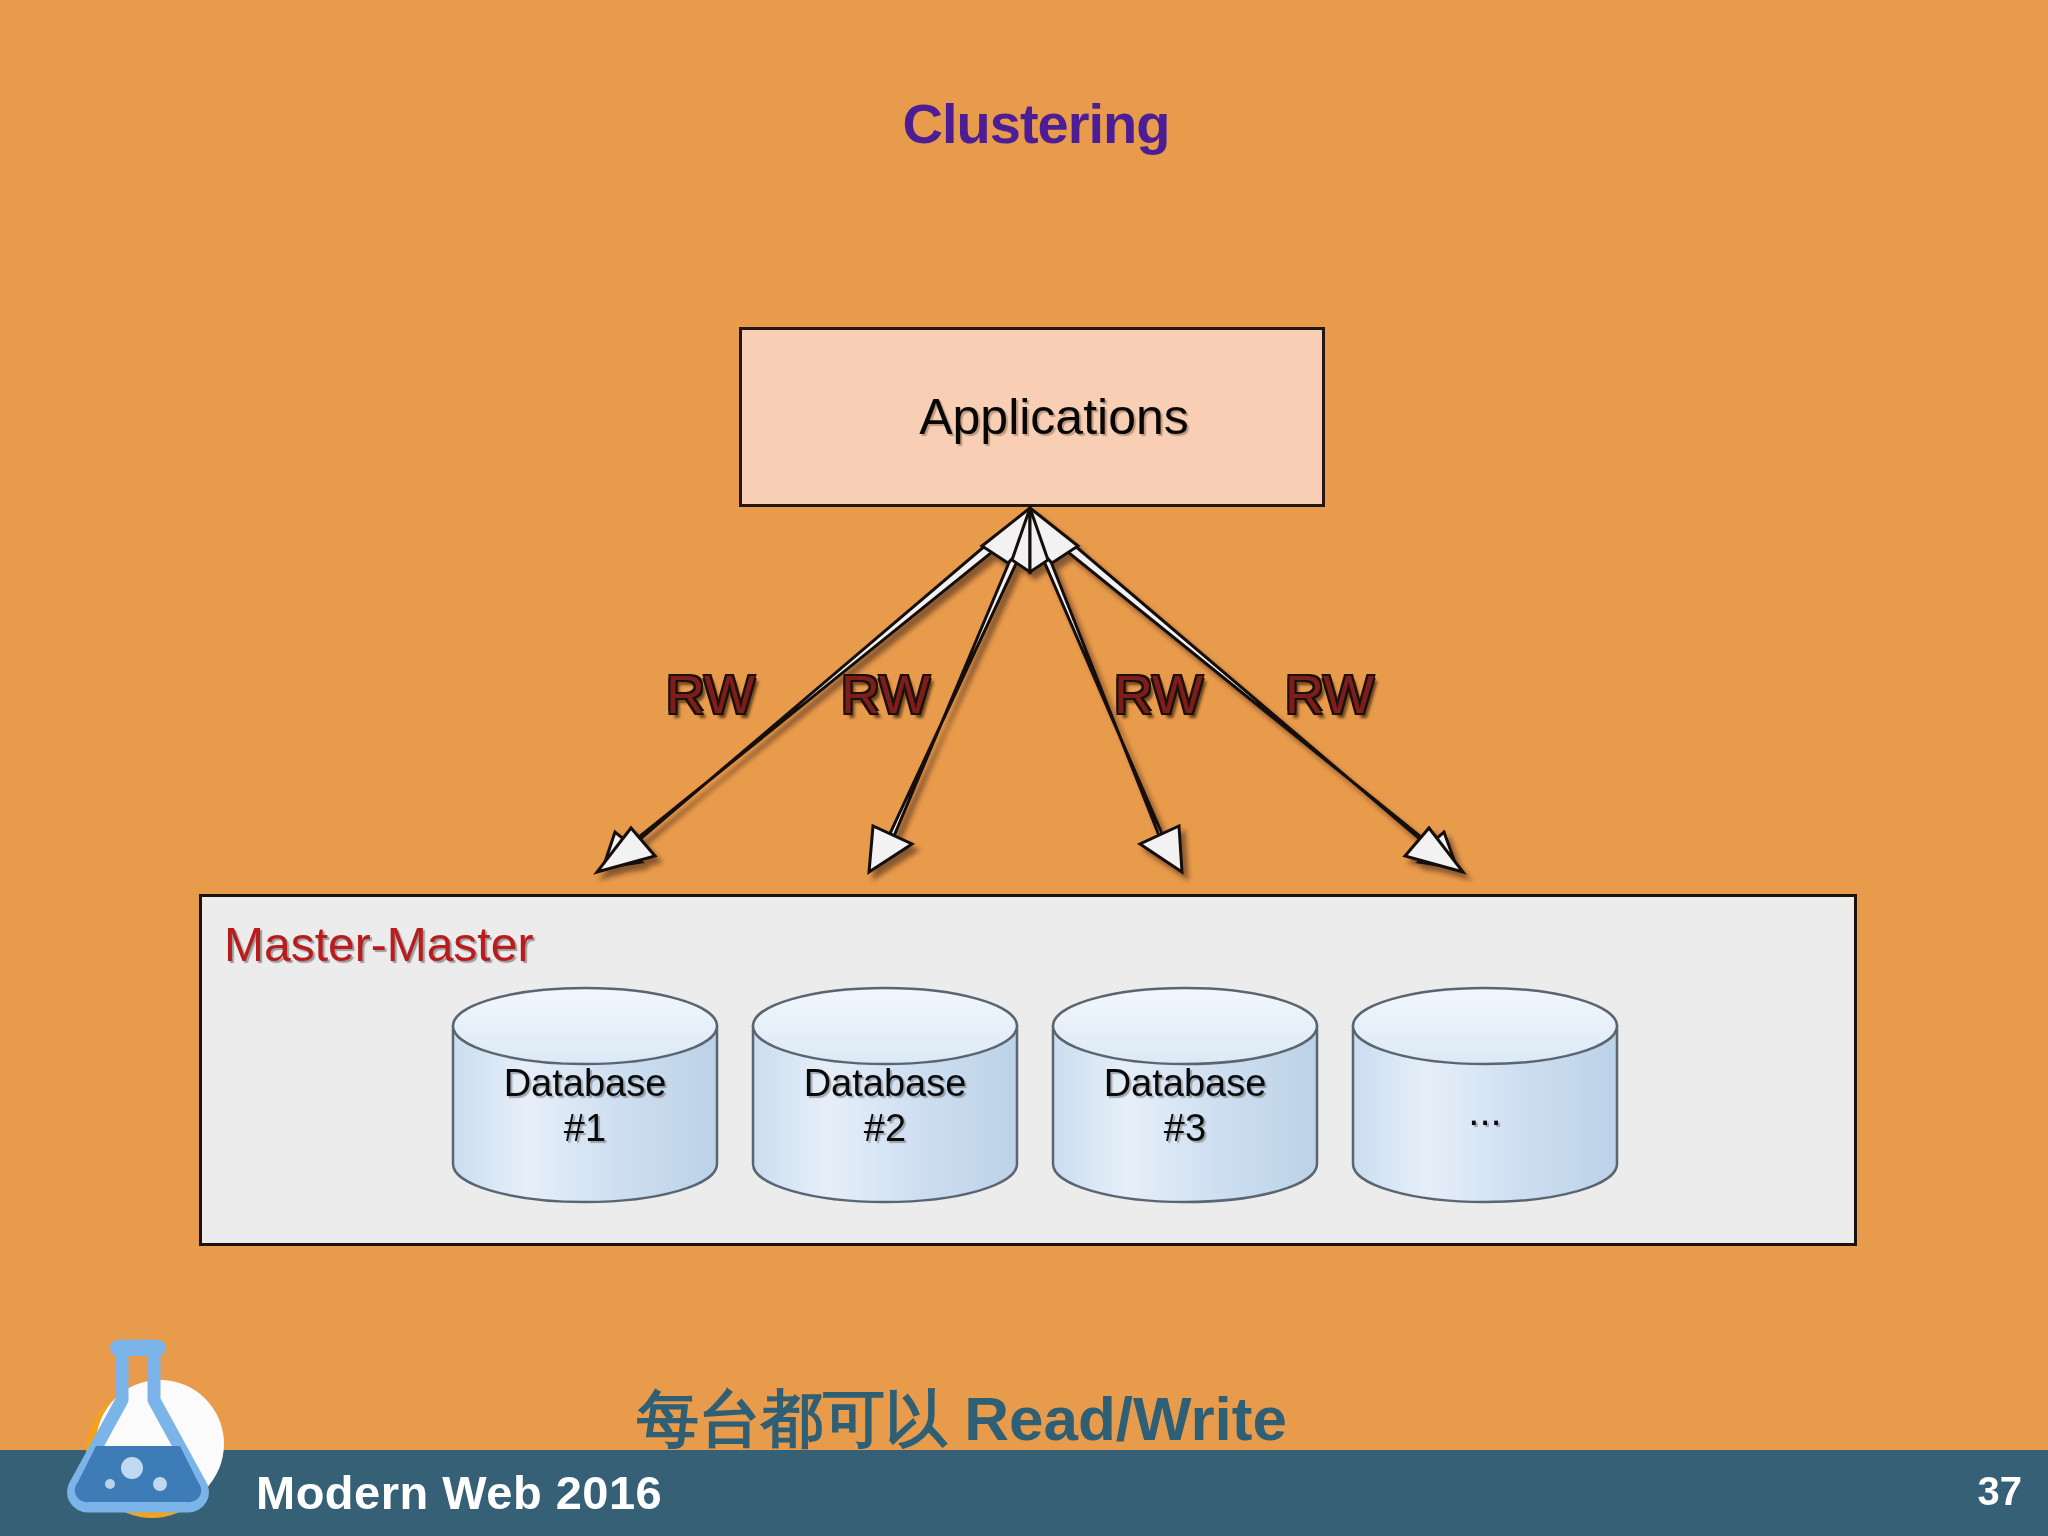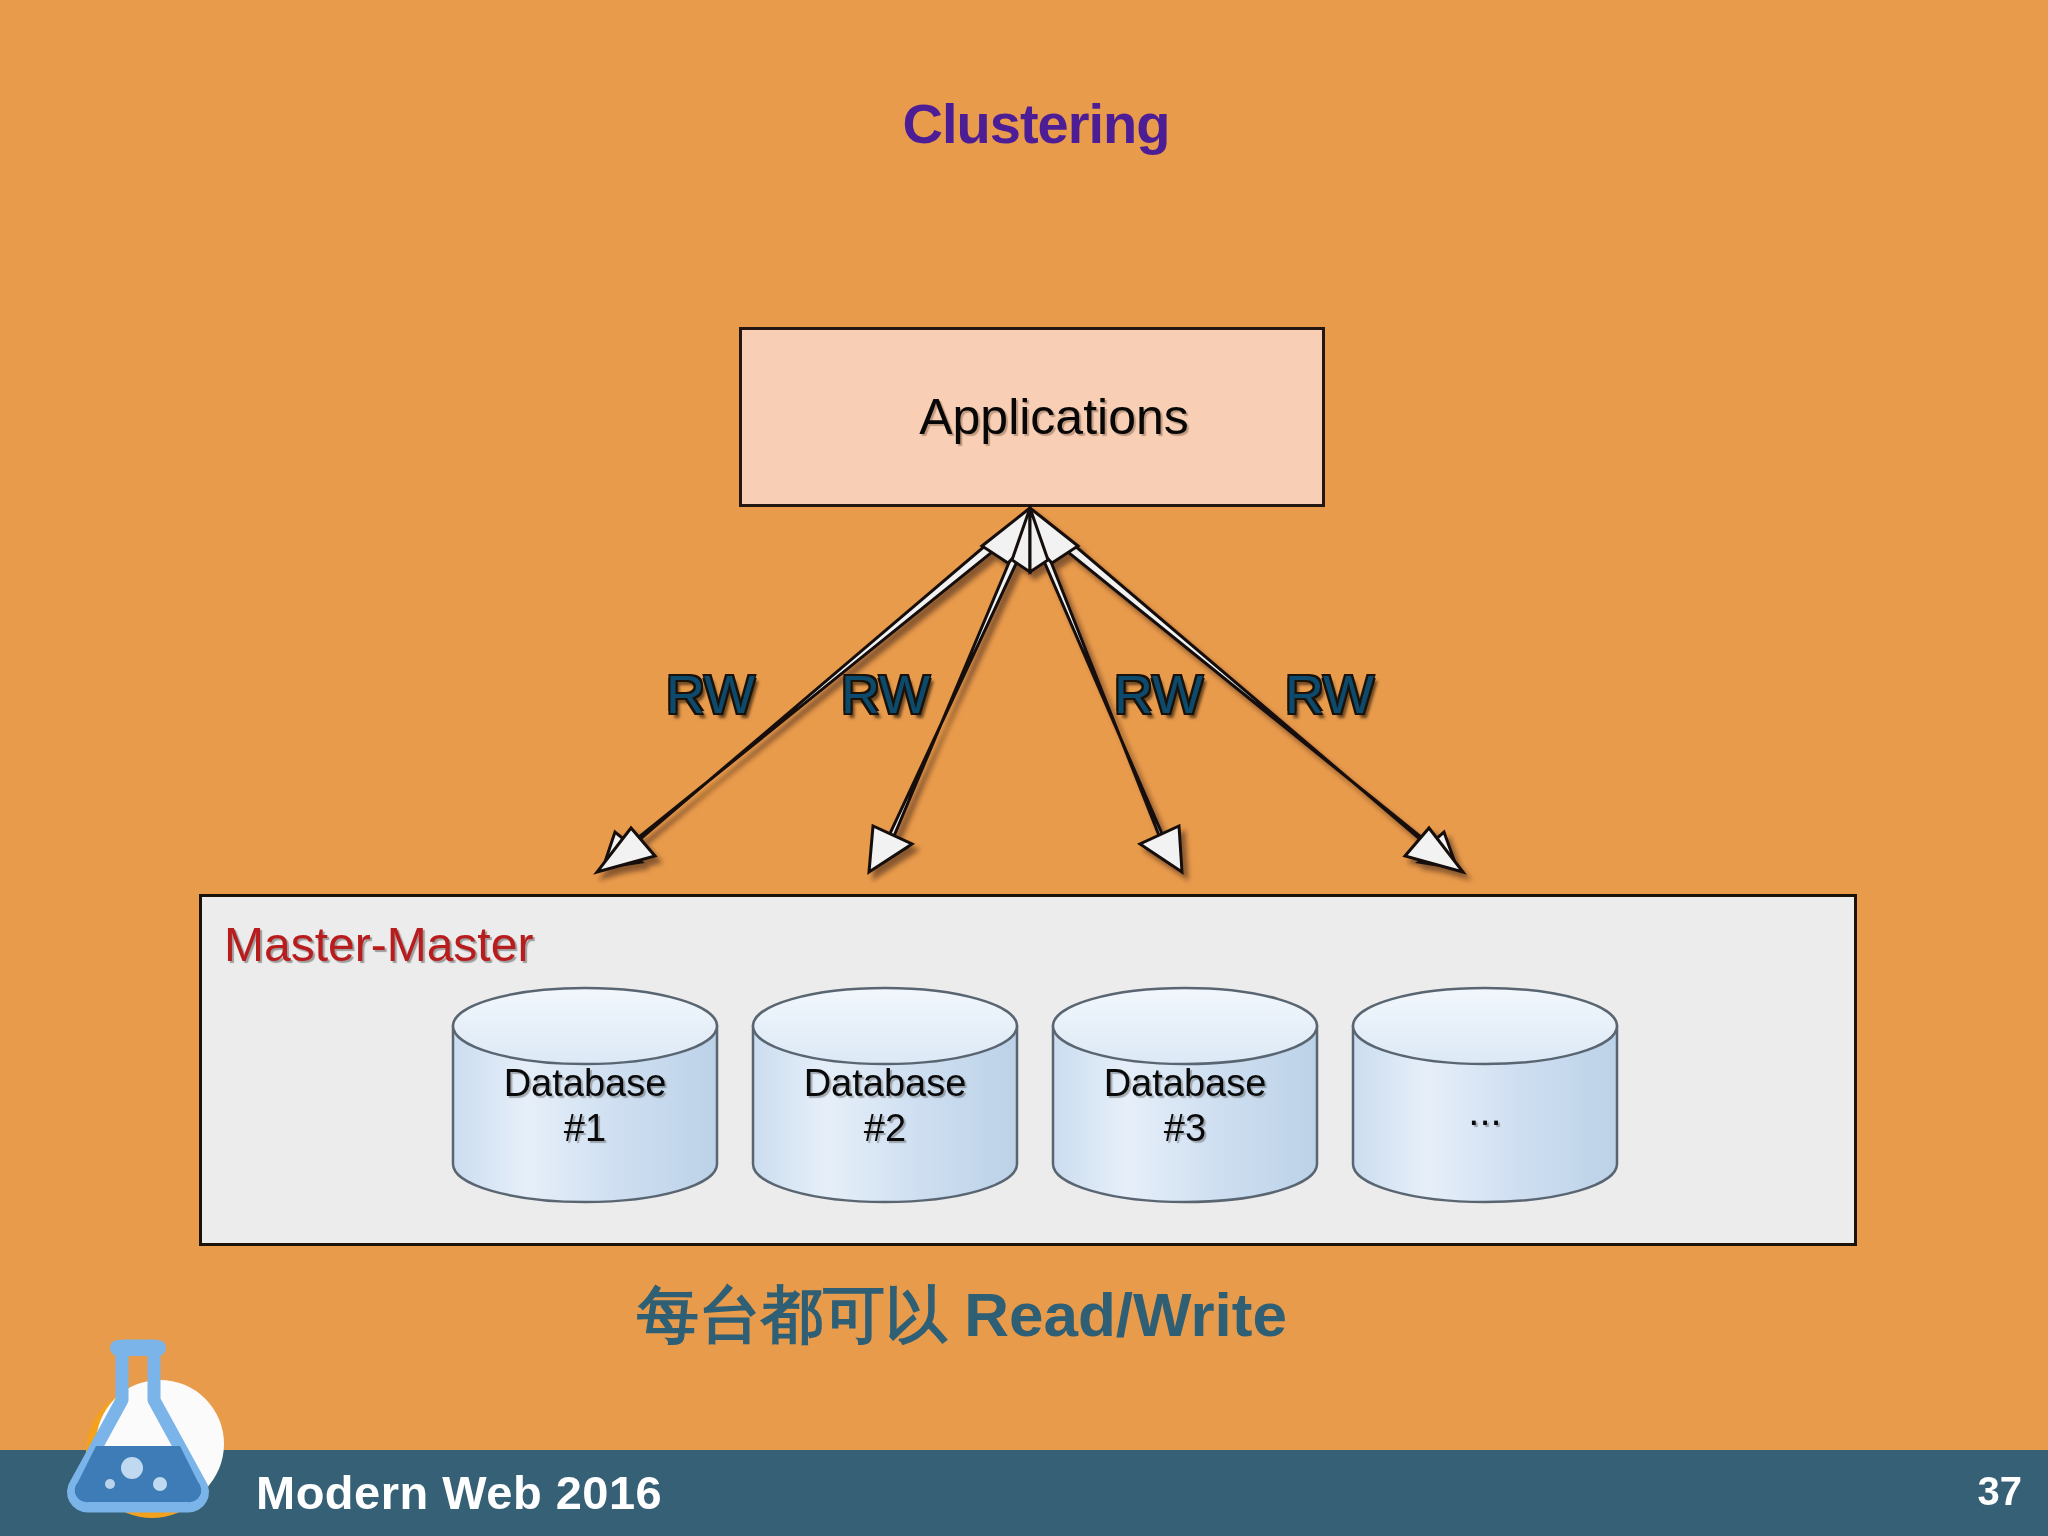--- a/index.html
+++ b/index.html
@@ -65,21 +65,21 @@
     width: 2048px;
     height: 1536px;
     pointer-events: none;
   }
 
   
   .rw-label {
     position: absolute;
     font-size: 54px;
     font-weight: normal;
-    color: #0c4a6e;
+    color: #7f1d1d;
     text-shadow:
       -2px -2px 0 #1a1208,
        2px -2px 0 #1a1208,
       -2px  2px 0 #1a1208,
        2px  2px 0 #1a1208,
        4px  5px 3px rgba(30,18,8,0.65);
     white-space: nowrap;
   }
   #rw-label-1 { left: 666px; top: 663px; }
   #rw-label-2 { left: 841px; top: 663px; }
@@ -135,21 +135,21 @@
   #db-cylinder-1 { left: 449px; top: 986px; }
   #db-cylinder-2 { left: 749px; top: 986px; }
   #db-cylinder-3 { left: 1049px; top: 986px; }
   #db-cylinder-4 { left: 1349px; top: 986px; }
   #db-cylinder-4 .db-text { padding-top: 34px; font-size: 40px; }
 
   
   #caption {
     position: absolute;
     left: 0;
-    top: 1284px;
+    top: 1388px;
     width: 1924px;
     text-align: center;
     font-size: 62px;
     font-weight: bold;
     color: #2E5F75;
     line-height: 1;
   }
 
   
   #footer-bar {

